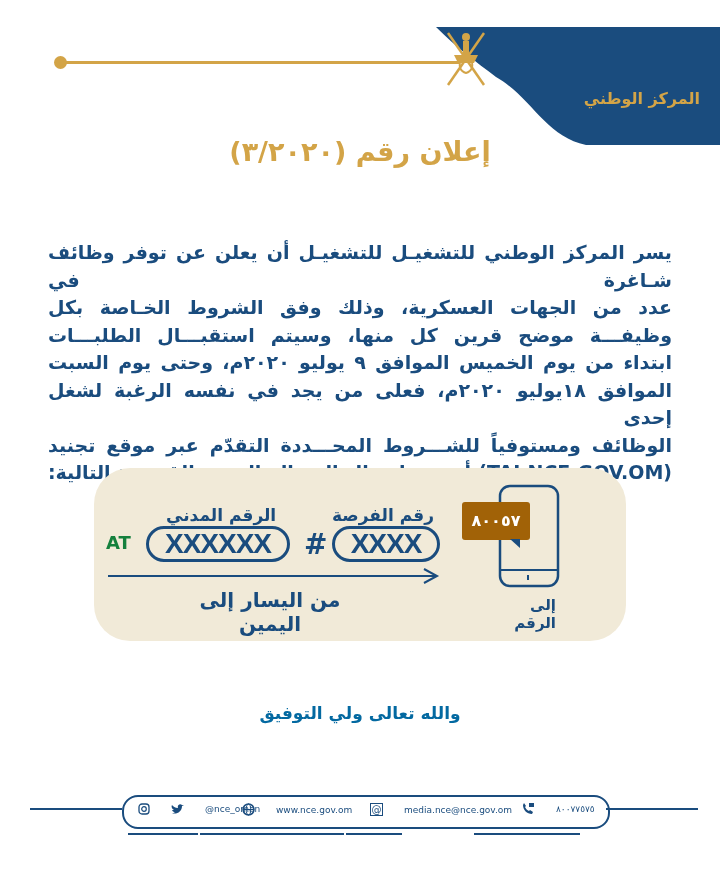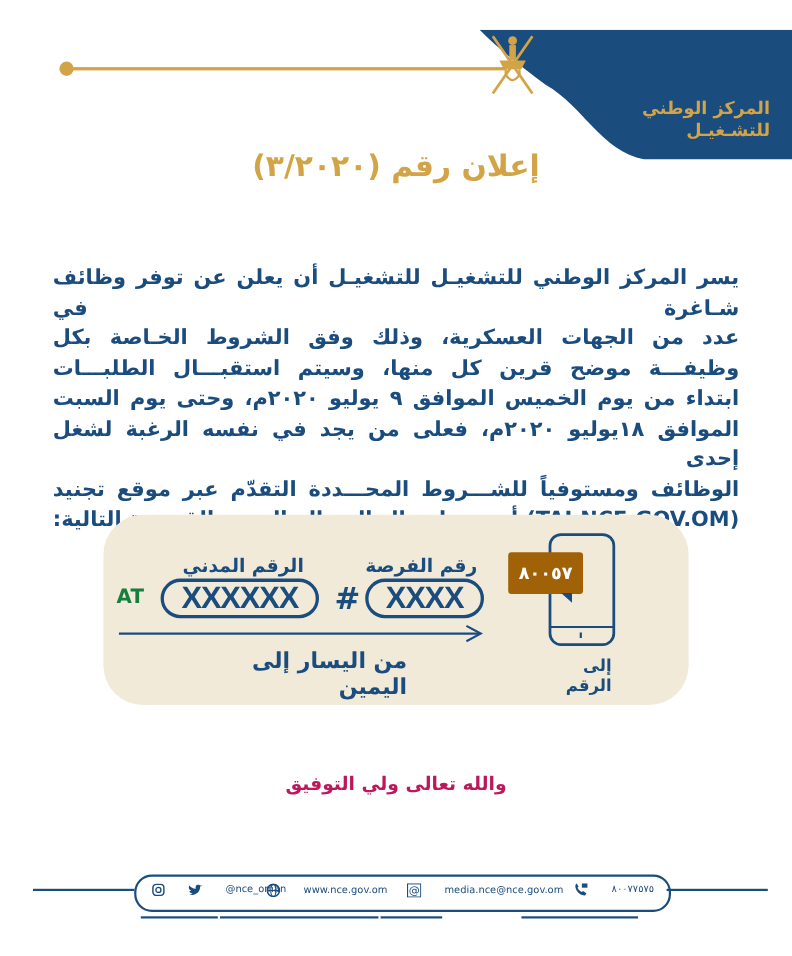--- a/index.html
+++ b/index.html
@@ -18,27 +18,27 @@
                font-weight:bold; line-height:27.5px; text-align:justify; text-align-last:justify; direction:rtl;margin-top:42px; }
   .body-text span { display:block; }
   .sms-card { position:absolute; left:94px; top:468px; width:532px; height:173px; background:#f1ead8;
               border-radius:36px; }
   .pill { position:absolute; height:30px; border:3px solid #1a4c7e; border-radius:18px; color:#1a4c7e;
           font-weight:bold; font-size:28px; text-align:center; line-height:30px; font-family:"Liberation Sans Narrow","Liberation Sans", sans-serif; letter-spacing:-1px; }
   .lbl { position:absolute; color:#1a4c7e; font-size:17px; font-weight:bold; direction:rtl; }
   .at { position:absolute; left:106px; top:532px; color:#15803d; font-size:18px; font-weight:bold; }
   .hash { position:absolute; left:304px; top:528px; color:#1a4c7e; font-size:28px; font-weight:bold; }
   .arrow { position:absolute; left:108px; top:568px; }
-  .dir-text { position:absolute; left:170px; top:588px; width:200px; text-align:right; color:#1a4c7e;
+  .dir-text { position:absolute; left:170px; top:588px; width:200px; text-align:center; color:#1a4c7e;
               font-size:20px; font-weight:bold; direction:rtl; }
   .phone { position:absolute; left:498px; top:484px; }
   .bubble { position:absolute; left:462px; top:502px; width:68px; height:38px; background:#a16207; border-radius:3px;
             color:#fff; font-weight:bold; font-size:16px; text-align:center; line-height:38px; }
   .to-num { position:absolute; left:486px; top:596px; width:70px; text-align:right; color:#1a4c7e; font-size:15px; font-weight:bold; direction:rtl; }
-  .closing { position:absolute; left:0; right:0; top:703px; text-align:center; color:#be185d; font-size:17px; font-weight:bold; direction:rtl; }
+  .closing { position:absolute; left:0; right:0; top:703px; text-align:center; color:#0369a1; font-size:17px; font-weight:bold; direction:rtl; }
   .footer-line-l { position:absolute; left:30px; top:808px; width:92px; height:2px; background:#1a4c7e; }
   .footer-line-r { position:absolute; left:606px; top:808px; width:92px; height:2px; background:#1a4c7e; }
   .footer-pill { position:absolute; left:122px; top:795px; width:484px; height:30px; border:2px solid #1a4c7e; border-radius:16px; }
   .f-item { position:absolute; top:803px; color:#1a4c7e; font-size:9px; font-weight:normal; display:flex; align-items:center; gap:21px; }
   .underline { position:absolute; height:2px; background:#1a4c7e; top:833px; }
 </style>
 </head>
 <body>
 
 <div class="top-dot"></div>
@@ -51,21 +51,20 @@
   <svg class="logo-emblem" width="60" height="62" viewBox="0 0 60 62">
     <path d="M12,6 L48,58" stroke="#d3a447" stroke-width="2.5" fill="none"></path>
     <path d="M48,6 L12,58" stroke="#d3a447" stroke-width="2.5" fill="none"></path>
     <circle cx="30" cy="10" r="4" fill="#d3a447"></circle>
     <rect x="27" y="14" width="6" height="14" fill="#d3a447"></rect>
     <path d="M18,28 L42,28 L38,36 L22,36 Z" fill="#d3a447"></path>
     <path d="M24,36 C22,44 30,46 30,46 C30,46 38,44 36,36" stroke="#d3a447" stroke-width="2" fill="none"></path>
   </svg>
   <div class="logo-text">
     <div>المركز الوطني</div>
-    <div>للتشـغيـل</div>
   </div>
 </div>
 
 <div class="title">إعلان رقم (٣/٢٠٢٠)</div>
 
 <div class="body-text">
   <span>يسر المركز الوطني للتشغيـل للتشغيـل أن يعلن عن توفر وظائف شـاغرة في</span>
   <span>عدد من الجهات العسكرية، وذلك وفق الشروط الخـاصة بكل</span>
   <span>وظيفـــة موضح قرين كل منها، وسيتم استقبـــال الطلبـــات</span>
   <span>ابتداء من يوم الخميس الموافق ٩ يوليو ٢٠٢٠م، وحتى يوم السبت</span>

